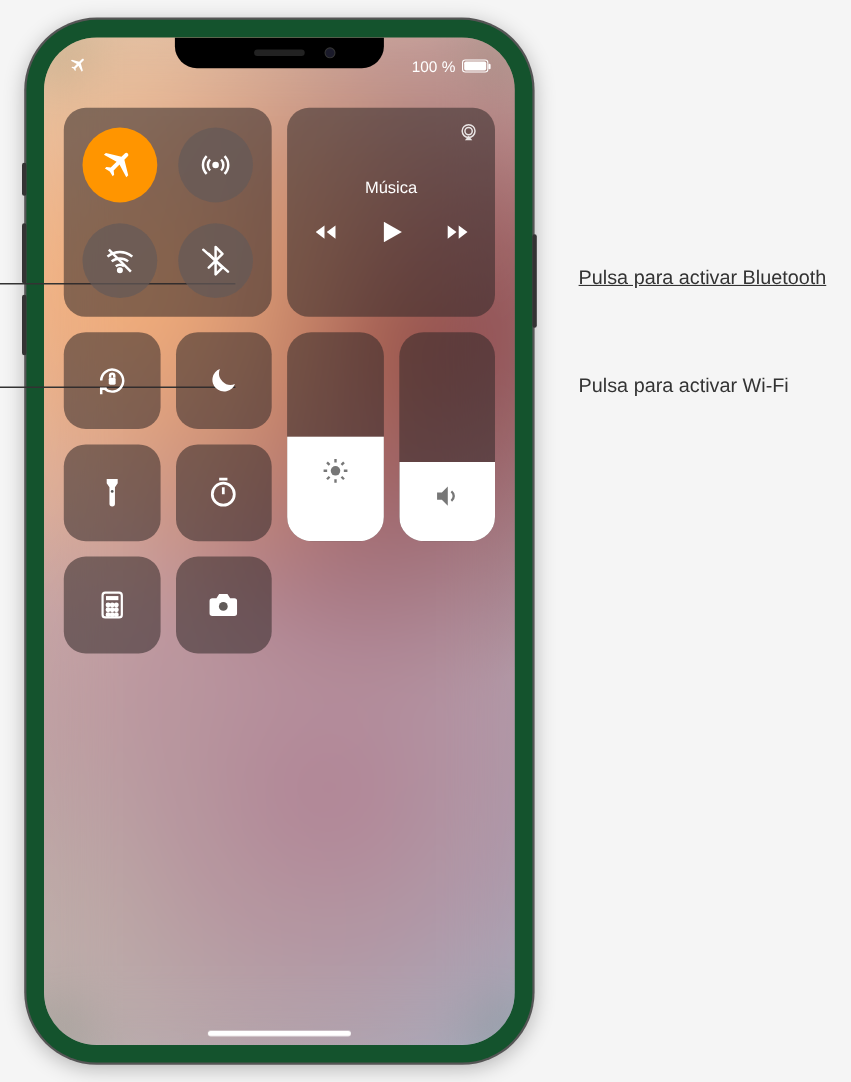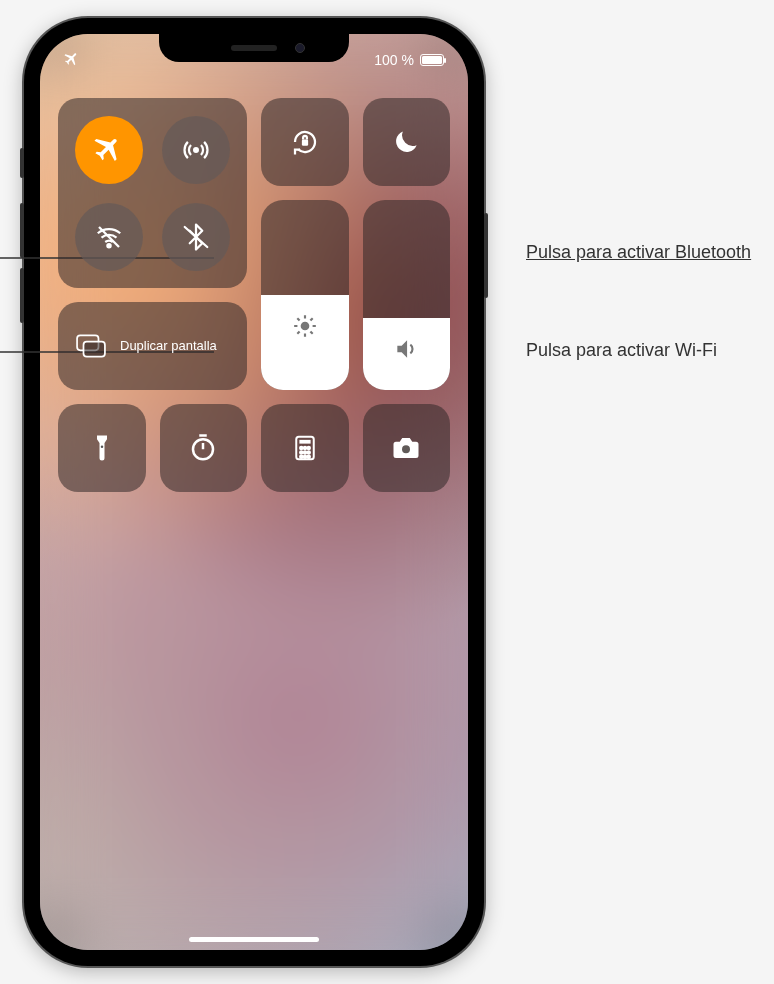--- a/index.html
+++ b/index.html
@@ -9,21 +9,21 @@
     background: #f5f5f5;
     font-family: -apple-system, Helvetica, Arial, sans-serif;
     position: relative;
   }
   .phone {
     position: absolute;
     left: 24px;
     top: 18px;
     width: 460px;
     height: 948px;
-    background: #000000;
+    background: #14532d;
     border-radius: 64px;
     box-shadow: 0 0 0 2px #555, 0 4px 20px rgba(0,0,0,0.3);
     padding: 16px;
   }
   .side-btn { position:absolute; background:#333; border-radius:3px; }
   .side-btn.left1 { left:-4px; top:130px; width:4px; height:30px; }
   .side-btn.left2 { left:-4px; top:185px; width:4px; height:55px; }
   .side-btn.left3 { left:-4px; top:250px; width:4px; height:55px; }
   .side-btn.right1 { right:-4px; top:195px; width:4px; height:85px; }
   .screen {
@@ -194,20 +194,41 @@
             </svg>
         </div>
         <div class="rbtn">
           <svg viewBox="0 0 24 24" fill="none" stroke="#fff" stroke-width="1.8" stroke-linejoin="round" stroke-linecap="round">
               <path d="M7 7l10 10-5 5V2l5 5L7 17"></path>
               <line x1="3" y1="4" x2="21" y2="20"></line>
             </svg>
         </div>
       </div>
 
+      <div class="module music">
+        <span class="airplay">
+          <svg viewBox="0 0 24 24" fill="none" stroke="#fff" stroke-width="1.6">
+              <circle cx="12" cy="11" r="7"></circle>
+              <circle cx="12" cy="11" r="4"></circle>
+              <path d="M8 21l4-5 4 5z" fill="#fff" stroke="none"></path>
+            </svg>
+        </span>
+        <div class="music-title">Música</div>
+        <div class="transport">
+          <span><svg viewBox="0 0 24 24" fill="#fff">
+                <path d="M11 6v12L3 12zM21 6v12l-8-6z"></path>
+              </svg></span>
+          <span class="play"><svg viewBox="0 0 24 24" fill="#fff">
+                <path d="M6 4l14 8-14 8z"></path>
+              </svg></span>
+          <span><svg viewBox="0 0 24 24" fill="#fff">
+                <path d="M3 6l8 6-8 6zM13 6l8 6-8 6z"></path>
+              </svg></span>
+        </div>
+      </div>
 
       <div class="module small-btn">
         <svg viewBox="0 0 24 24" fill="none" stroke="#fff" stroke-width="1.8">
             <path d="M4 12a8 8 0 1 1 2.6 5.9"></path>
             <path d="M4 22v-4h4"></path>
             <rect x="9.5" y="10" width="5" height="5" rx="1" fill="#fff" stroke="none"></rect>
             <path d="M10.5 10V8.5a1.5 1.5 0 0 1 3 0V10"></path>
           </svg>
       </div>
       <div class="module small-btn">
@@ -240,27 +261,20 @@
         <div class="slider-fill" id="vol-fill" style="height: 38%;">
           <span class="slider-icon">
             <svg viewBox="0 0 24 24" fill="#777">
                 <path d="M4 9v6h4l5 5V4L8 9H4z"></path>
                 <path d="M16 8a5 5 0 0 1 0 8" fill="none" stroke="#777" stroke-width="2"></path>
               </svg>
           </span>
         </div>
       </div>
 
-      <div class="module mirror">
-        <svg viewBox="0 0 28 22" fill="none" stroke="#fff" stroke-width="1.6">
-            <rect x="1" y="1" width="20" height="14" rx="3"></rect>
-            <rect x="7" y="7" width="20" height="14" rx="3" fill="rgba(50,40,40,0.55)"></rect>
-          </svg>
-        <div class="mirror-text">Duplicar pantalla</div>
-      </div>
 
       <div class="module small-btn">
         <svg viewBox="0 0 24 24" fill="#fff">
             <path d="M8 2h8v3l-2 3v12a2 2 0 0 1-4 0V8L8 5z"></path>
             <rect x="11" y="10" width="2" height="2" rx="1" fill="#555"></rect>
           </svg>
       </div>
       <div class="module small-btn">
         <svg viewBox="0 0 24 24" fill="none" stroke="#fff" stroke-width="2">
             <circle cx="12" cy="13" r="8"></circle>

